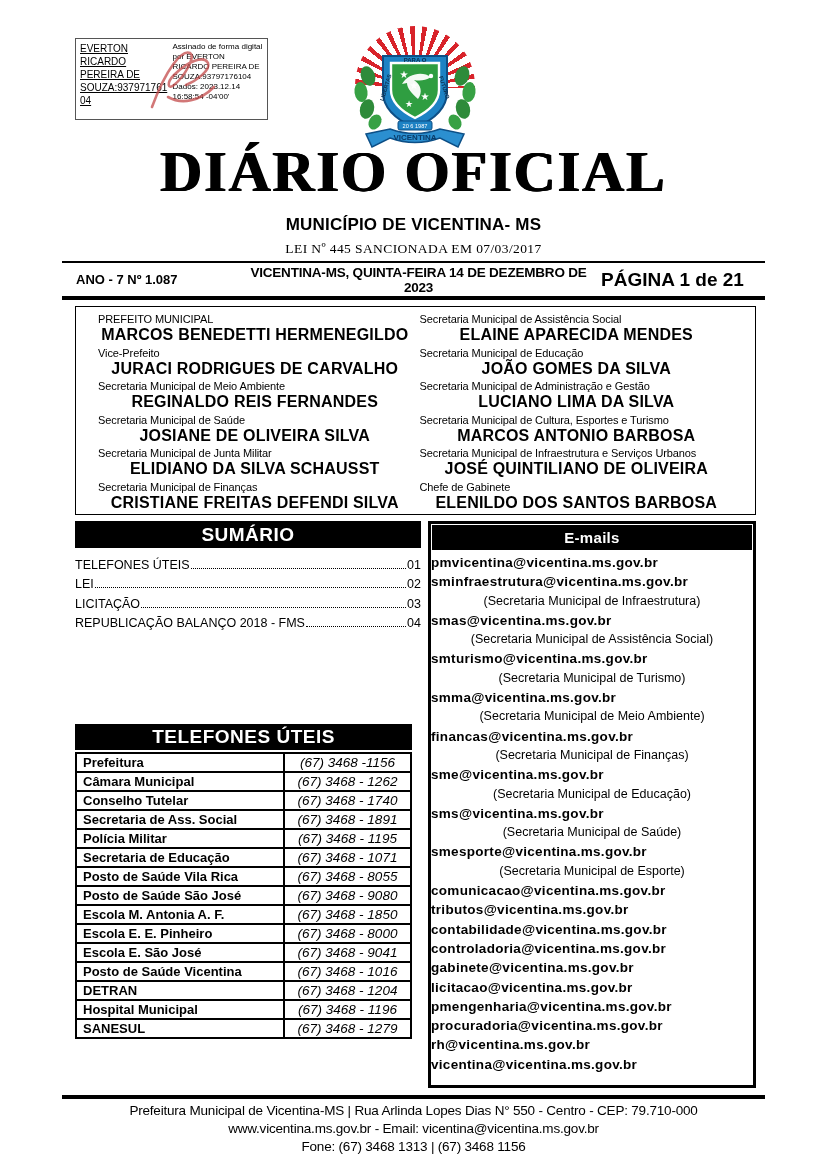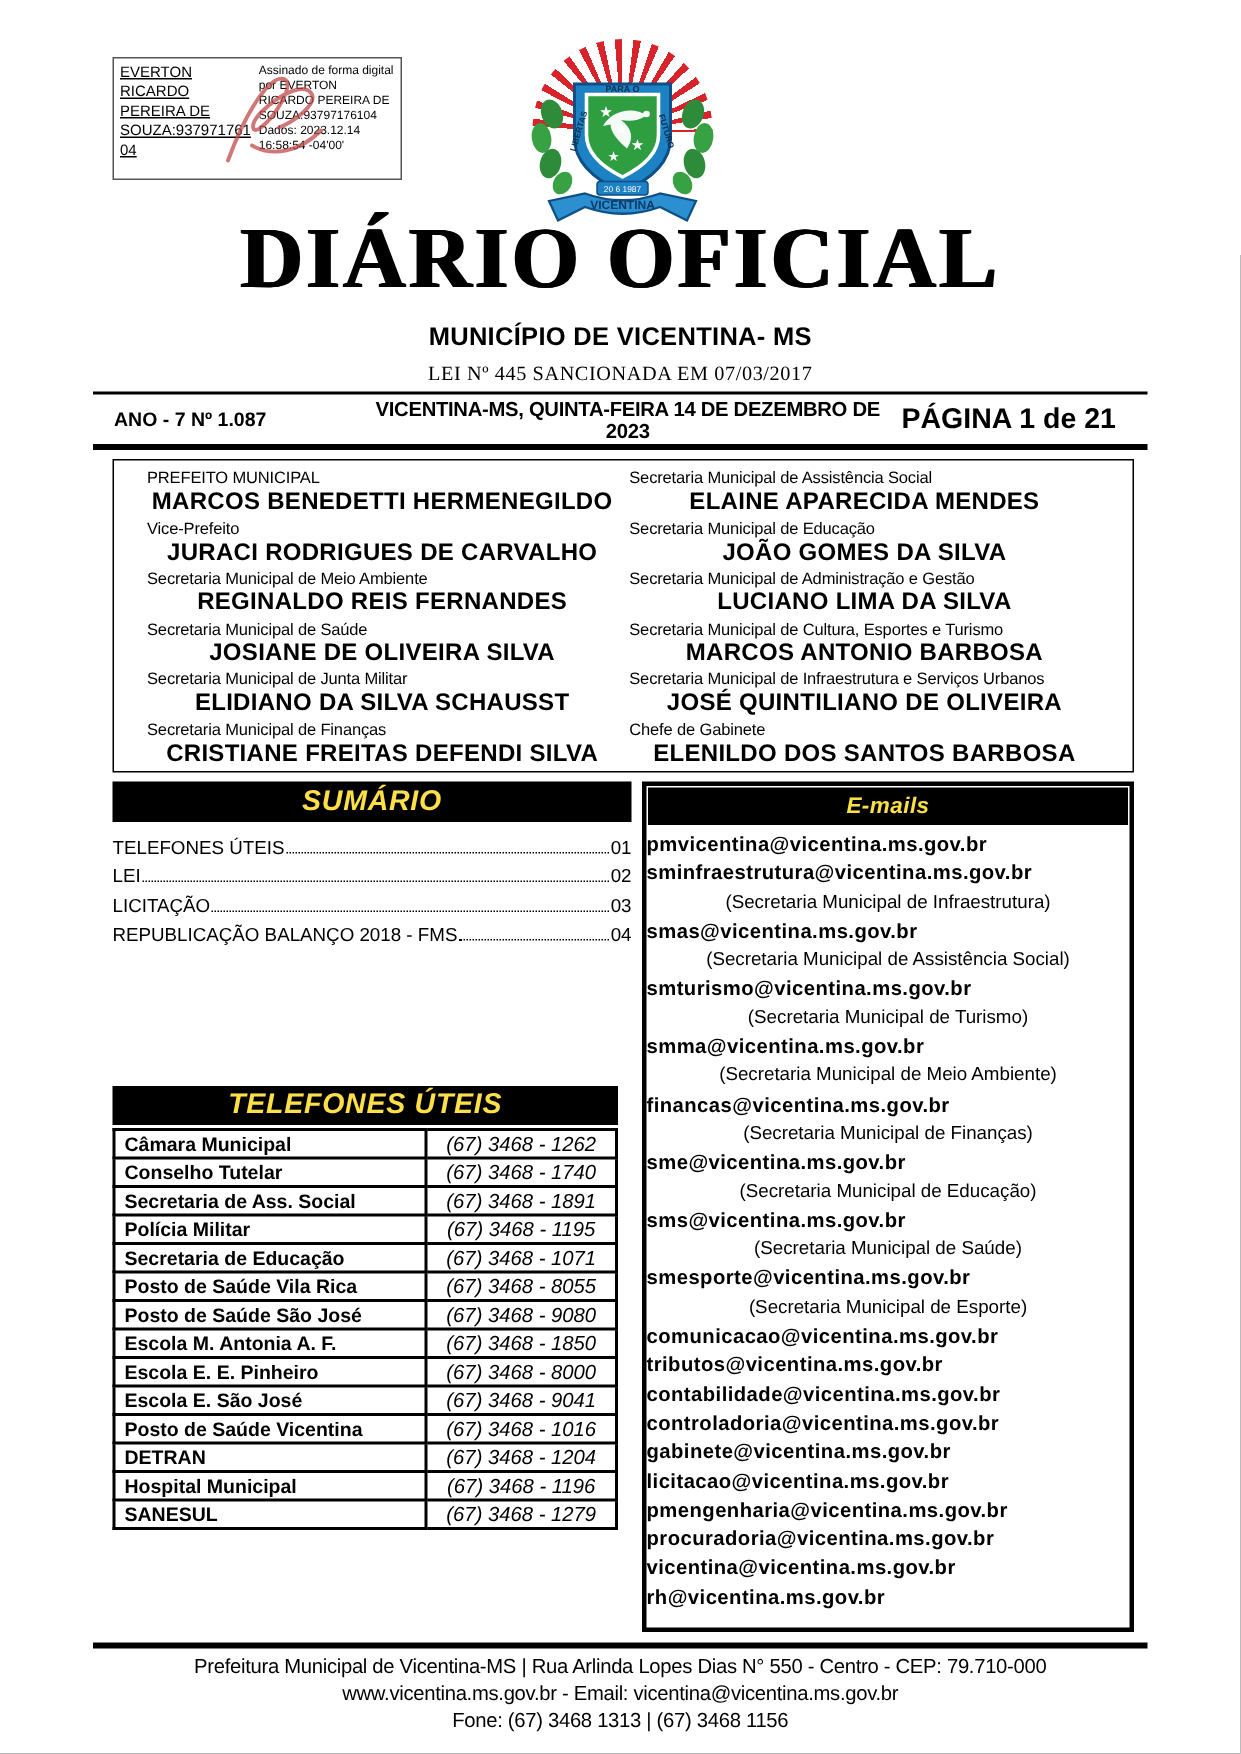--- a/index.html
+++ b/index.html
@@ -41,21 +41,21 @@
   .rule-thick { position:absolute; left:62px; width:703px; top:296px; height:4px; background:#000; }
 
   
   .officials-box { position:absolute; left:75px; top:306px; width:681px; height:209px;
                    border:1.5px solid #000; display:flex; padding:3px 18px; }
   .officials-col { width:50%; padding:0 4px; }
   .official-role { font-size:11px; line-height:14px; margin-top:2px; letter-spacing:-0.1px; }
   .official-name { font-size:16px; font-weight:bold; line-height:17.5px; text-align:center; letter-spacing:0.2px; }
 
   
-  .black-bar { background:#000; color:#fde047; text-align:center; font-weight:bold;font-style:italic; }
+  .black-bar { background:#000; color:#ffffff; text-align:center; font-weight:bold; }
 
   
   .summary-header { position:absolute; left:75px; top:521px; width:346px; height:27px;
                     font-size:19px; line-height:27px; letter-spacing:0.5px; }
   .summary-list { position:absolute; left:75px; top:552px; width:346px; }
   .summary-item { display:flex; align-items:flex-end; height:19.5px; font-size:12.5px; }
   .summary-label { white-space:nowrap; }
   .summary-leader { flex:1; border-bottom:1.6px dotted #000; margin:0 1px 3px 1px; }
   .summary-page { white-space:nowrap; }
 
@@ -250,20 +250,24 @@
         <span class="summary-leader"></span>
         <span class="summary-page">04</span>
       </div>
     </div>
 
   <div class="black-bar phones-header">TELEFONES ÚTEIS</div>
   <div class="phones-table-wrap">
     <table class="phones-table">
       <tbody>
 
+          <tr>
+            <td class="phone-name">Prefeitura</td>
+            <td class="phone-number">(67) 3468 -1156</td>
+          </tr>
 
           <tr>
             <td class="phone-name">Câmara Municipal</td>
             <td class="phone-number">(67) 3468 - 1262</td>
           </tr>
 
           <tr>
             <td class="phone-name">Conselho Tutelar</td>
             <td class="phone-number">(67) 3468 - 1740</td>
           </tr>
@@ -415,26 +419,26 @@
           <div class="email-address">pmengenharia@vicentina.ms.gov.br</div>
 
         </div>
 
         <div>
           <div class="email-address">procuradoria@vicentina.ms.gov.br</div>
 
         </div>
 
         <div>
+          <div class="email-address">rh@vicentina.ms.gov.br</div>
+
+        </div>
+
+        <div>
           <div class="email-address">vicentina@vicentina.ms.gov.br</div>
-
-        </div>
-
-        <div>
-          <div class="email-address">rh@vicentina.ms.gov.br</div>
 
         </div>
       </div>
   </div>
 
   <div class="footer-rule"></div>
   <div class="page-footer">
     <div>Prefeitura Municipal de Vicentina-MS | Rua Arlinda Lopes Dias N° 550 - Centro - CEP: 79.710-000</div>
     <div>www.vicentina.ms.gov.br - Email: vicentina@vicentina.ms.gov.br</div>
     <div>Fone: (67) 3468 1313 | (67) 3468 1156</div>

